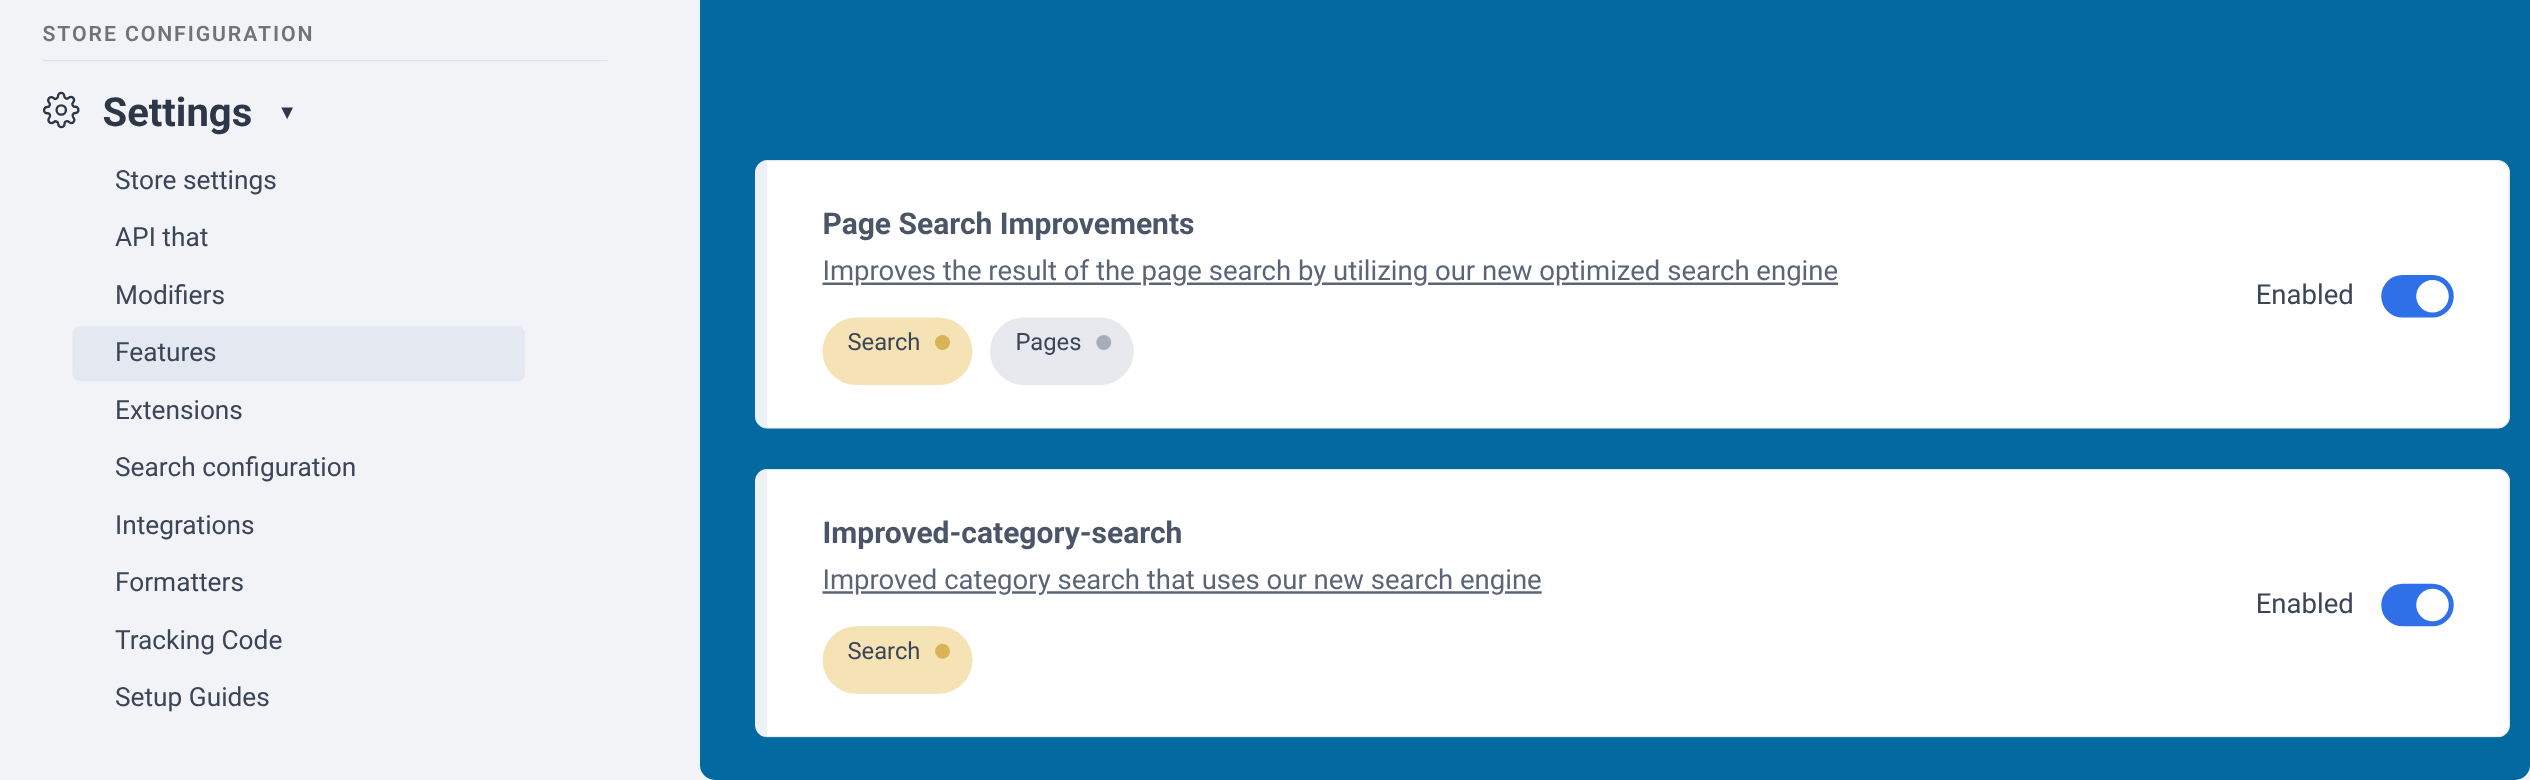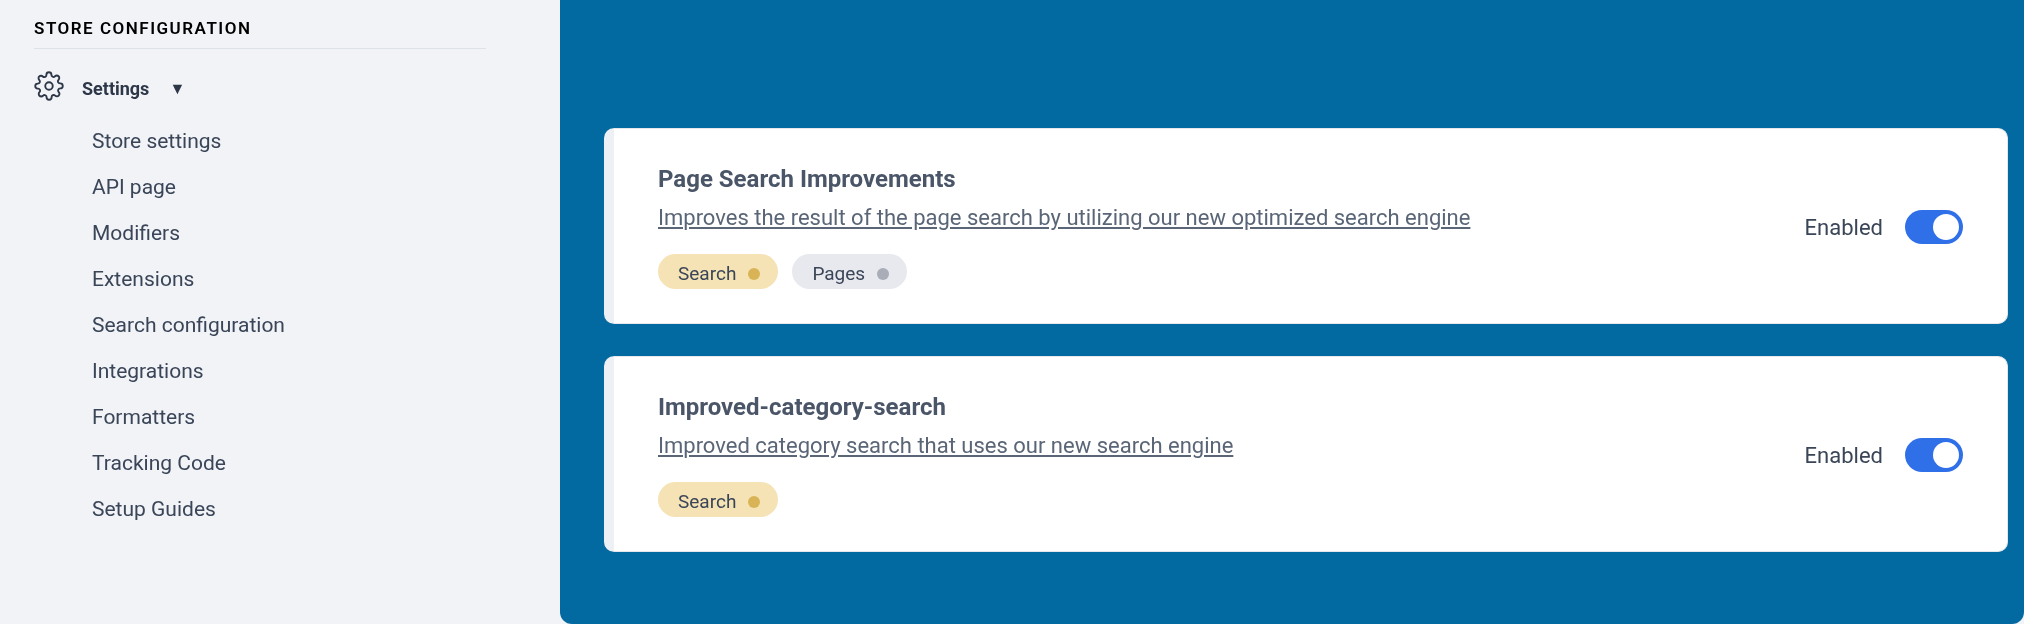--- a/index.html
+++ b/index.html
@@ -14,21 +14,21 @@
       height: 624px;
       display: flex;
       overflow: hidden;
     }
     .sidebar {
       width: 520px;
       padding: 18px 0 0 0;
       flex-shrink: 0;
     }
     .sidebar-section-title {
-      color: #000000;
+      color: #737373;
       font-size: 17px;
       font-weight: 600;
       letter-spacing: 1.5px;
       padding: 0 34px 4px 34px;
     }
     .sidebar-divider {
       border-top: 1px solid #dee2e9;
       margin: 6px 34px 16px 34px;
     }
     .settings-header {
@@ -39,21 +39,21 @@
       cursor: pointer;
     }
     .gear-icon svg {
       width: 30px;
       height: 30px;
       stroke: #2d3748;
       fill: none;
       stroke-width: 1.5;
     }
     .settings-label {
-      font-size: 18px;
+      font-size: 32px;
       font-weight: 700;
       color: #2d3748;
     }
     .chevron-down {
       font-size: 16px;
       color: #2d3748;
       margin-left: 2px;
     }
     .nav-list {
       list-style: none;
@@ -112,21 +112,21 @@
       text-decoration: underline;
     }
     .tags {
       display: flex;
       gap: 14px;
     }
     .tag {
       display: inline-flex;
       align-items: center;
       gap: 12px;
-      padding: 8px 18px 4px 20px;
+      padding: 8px 18px 23px 20px;
       border-radius: 999px;
       font-size: 19px;
     }
     .tag-search {
       background: #f6e3b5;
       color: #3a4557;
     }
     .tag-pages {
       background: #e7e9ee;
       color: #3a4557;
@@ -179,22 +179,23 @@
         <circle cx="12" cy="12" r="3"></circle>
         <path d="M19.4 15a1.65 1.65 0 0 0 .33 1.82l.06.06a2 2 0 1 1-2.83 2.83l-.06-.06a1.65 1.65 0 0 0-1.82-.33 1.65 1.65 0 0 0-1 1.51V21a2 2 0 0 1-4 0v-.09a1.65 1.65 0 0 0-1-1.51 1.65 1.65 0 0 0-1.82.33l-.06.06a2 2 0 1 1-2.83-2.83l.06-.06a1.65 1.65 0 0 0 .33-1.82 1.65 1.65 0 0 0-1.51-1H3a2 2 0 0 1 0-4h.09a1.65 1.65 0 0 0 1.51-1 1.65 1.65 0 0 0-.33-1.82l-.06-.06a2 2 0 1 1 2.83-2.83l.06.06a1.65 1.65 0 0 0 1.82.33h0a1.65 1.65 0 0 0 1-1.51V3a2 2 0 0 1 4 0v.09a1.65 1.65 0 0 0 1 1.51h0a1.65 1.65 0 0 0 1.82-.33l.06-.06a2 2 0 1 1 2.83 2.83l-.06.06a1.65 1.65 0 0 0-.33 1.82v0a1.65 1.65 0 0 0 1.51 1H21a2 2 0 0 1 0 4h-.09a1.65 1.65 0 0 0-1.51 1z"></path>
       </svg>
     </span>
     <span class="settings-label">Settings</span>
     <span class="chevron-down">▼</span>
   </div>
 
   <ul class="nav-list">
     <li class="nav-item">Store settings</li>
-    <li class="nav-item">API page</li>
+    <li class="nav-item">API that</li>
     <li class="nav-item">Modifiers</li>
+    <li class="nav-item active">Features</li>
     <li class="nav-item">Extensions</li>
     <li class="nav-item">Search configuration</li>
     <li class="nav-item">Integrations</li>
     <li class="nav-item">Formatters</li>
     <li class="nav-item">Tracking Code</li>
     <li class="nav-item">Setup Guides</li>
   </ul>
 </div>
 
 <div class="main">

